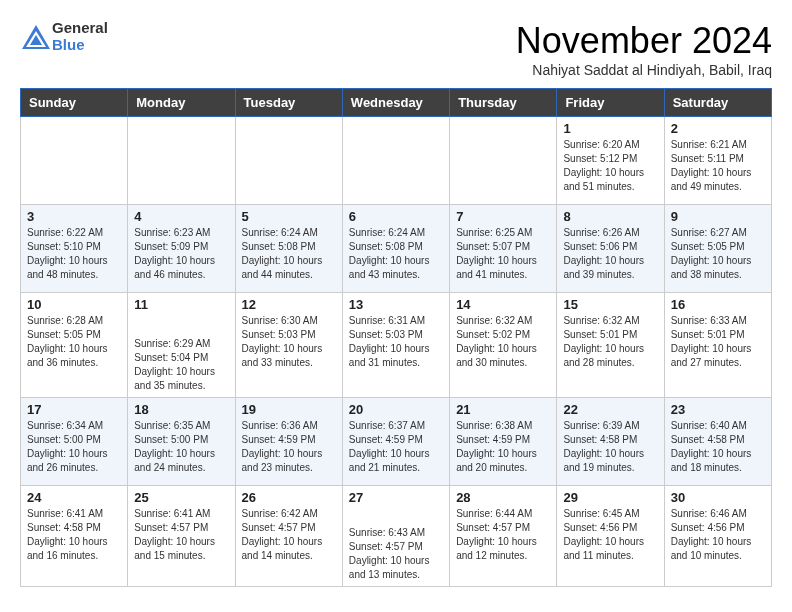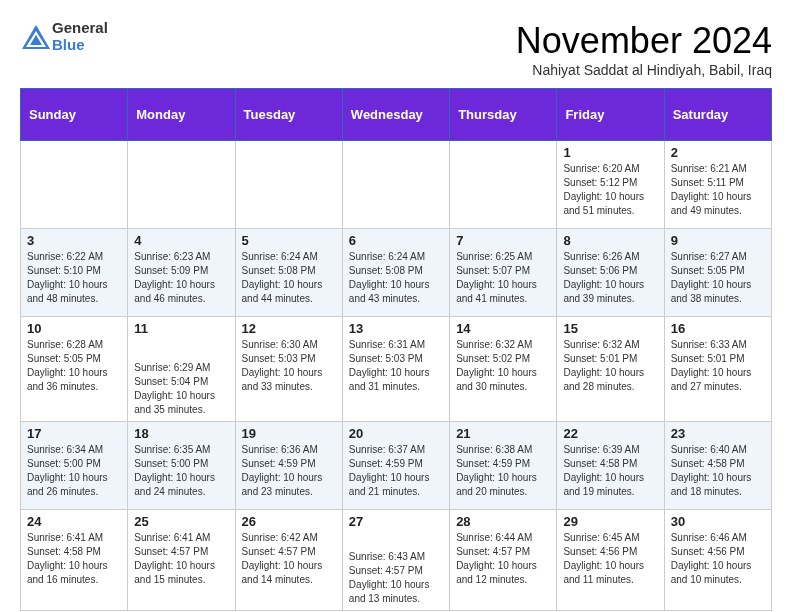--- a/index.html
+++ b/index.html
@@ -49,25 +49,25 @@
     }
     .location {
       font-size: 14px;
       color: #333;
     }
     table {
       width: 100%;
       border-collapse: collapse;
     }
     thead tr th {
-      background: #6d28d9;
+      background: #404040;
       color: #fff;
       font-size: 13px;
       font-weight: bold;
-      padding: 18px 8px;
+      padding: 6px 8px;
       text-align: left;
       border: 1px solid #2e66b8;
     }
     tbody tr td {
       border: 1px solid #ccc;
       vertical-align: top;
       padding: 4px 6px;
       font-size: 10.5px;
       color: #333;
       width: 14.28%;

